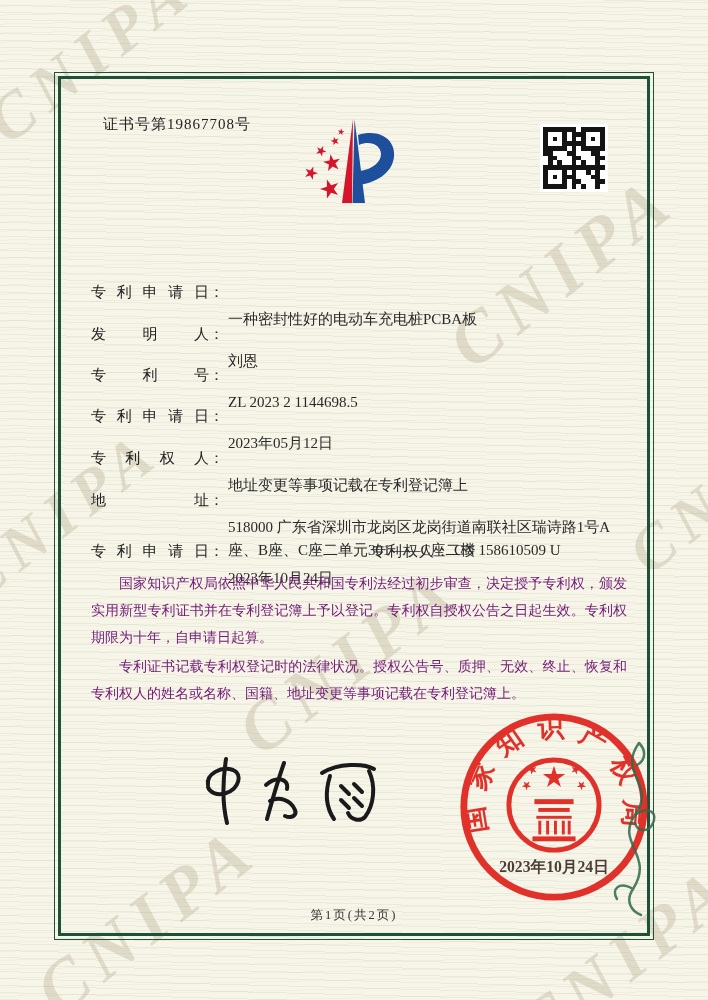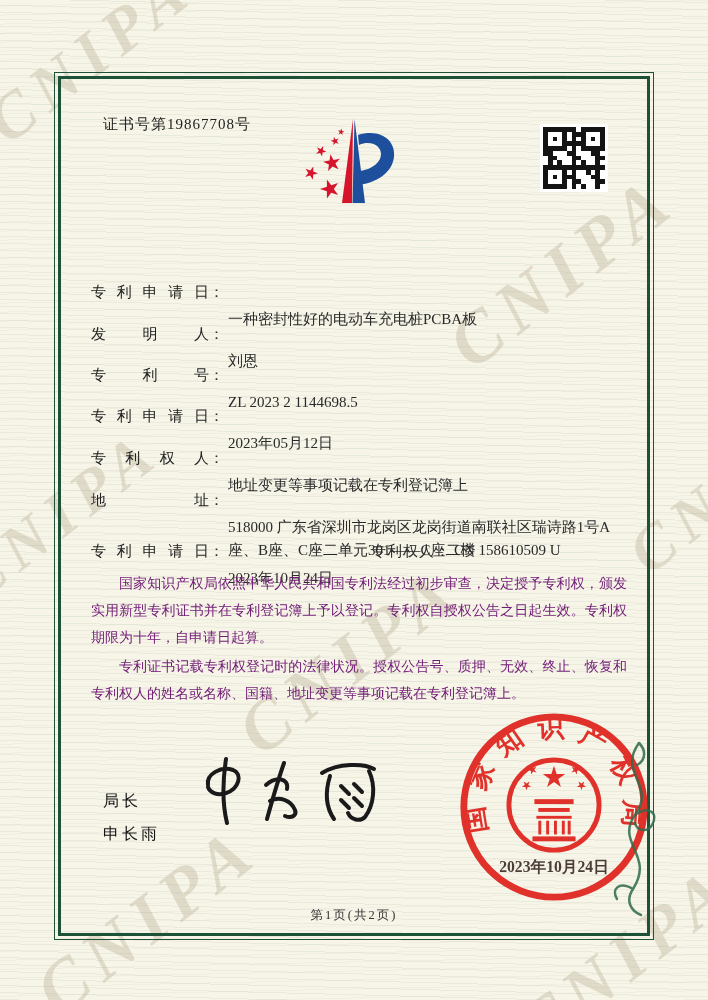--- a/index.html
+++ b/index.html
@@ -342,24 +342,20 @@
           <span>CN 158610509 U</span>
         </span>
       </div>
     </div>
 
     <div class="paras">
       <p>国家知识产权局依照中华人民共和国专利法经过初步审查，决定授予专利权，颁发实用新型专利证书并在专利登记簿上予以登记。专利权自授权公告之日起生效。专利权期限为十年，自申请日起算。</p>
       <p>专利证书记载专利权登记时的法律状况。授权公告号、质押、无效、终止、恢复和专利权人的姓名或名称、国籍、地址变更等事项记载在专利登记簿上。</p>
     </div>
 
-    <div class="signer">
-      <div>局长</div>
-      <div>申长雨</div>
-    </div>
 
     <svg class="signature" width="210" height="90" viewBox="0 0 200 90">
       <g fill="none" stroke="#1a1a1a" stroke-width="4" stroke-linecap="round">
         <path d="M30,8 C27,28 26,52 31,72"></path>
         <path d="M12,34 C10,23 25,15 37,19 C47,23 43,38 30,42 C22,45 14,42 12,36"></path>
         <path d="M88,12 C81,32 76,50 71,68"></path>
         <path d="M70,34 C80,25 93,27 91,38"></path>
         <path d="M74,50 C83,45 95,49 99,59 C101,64 96,68 89,65"></path>
         <path d="M126,22 C142,12 168,12 178,18"></path>
         <path d="M134,25 C129,41 129,55 138,68"></path>

